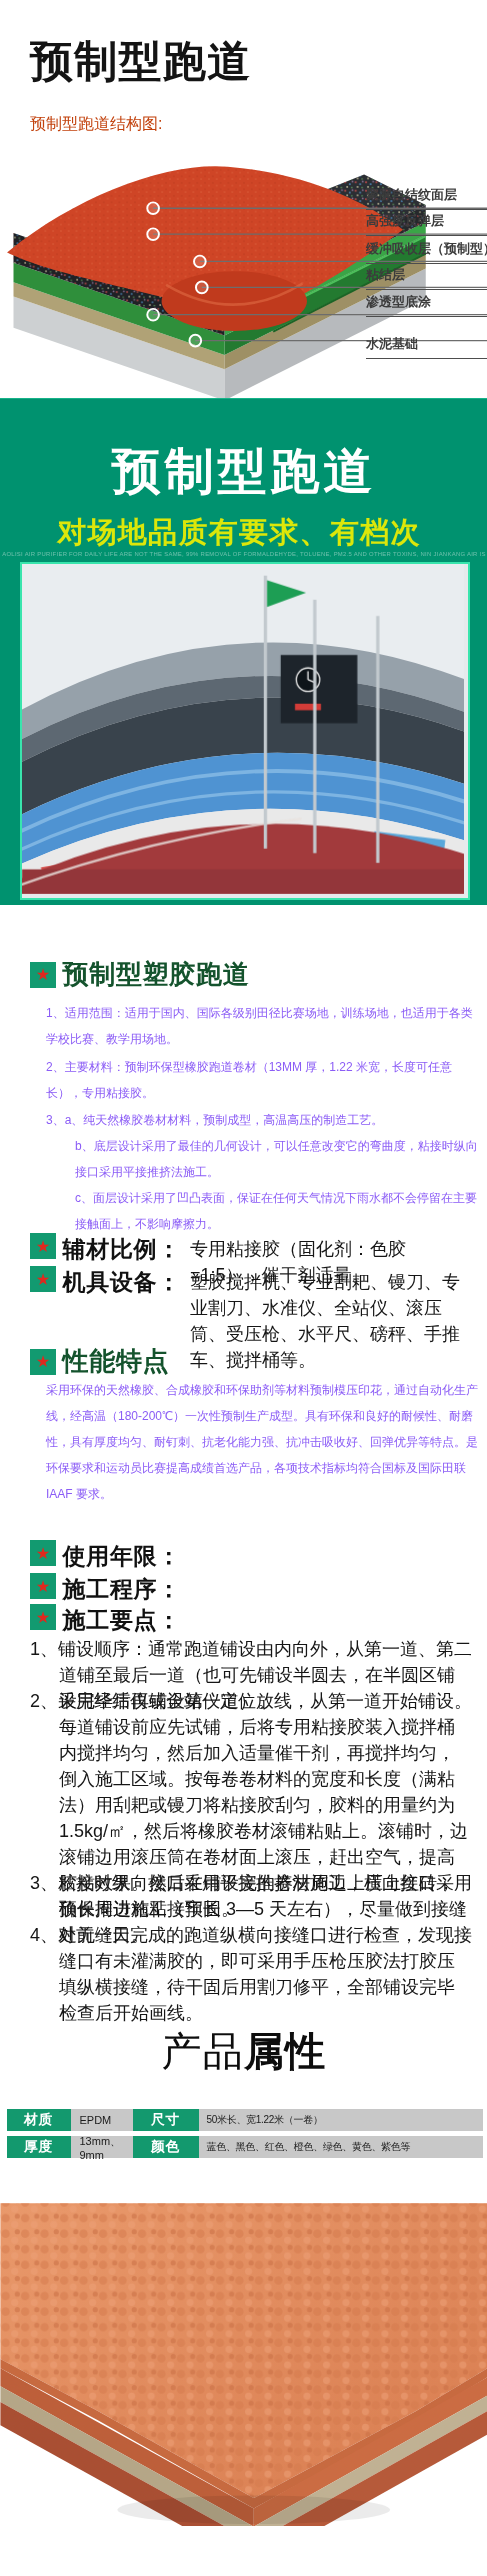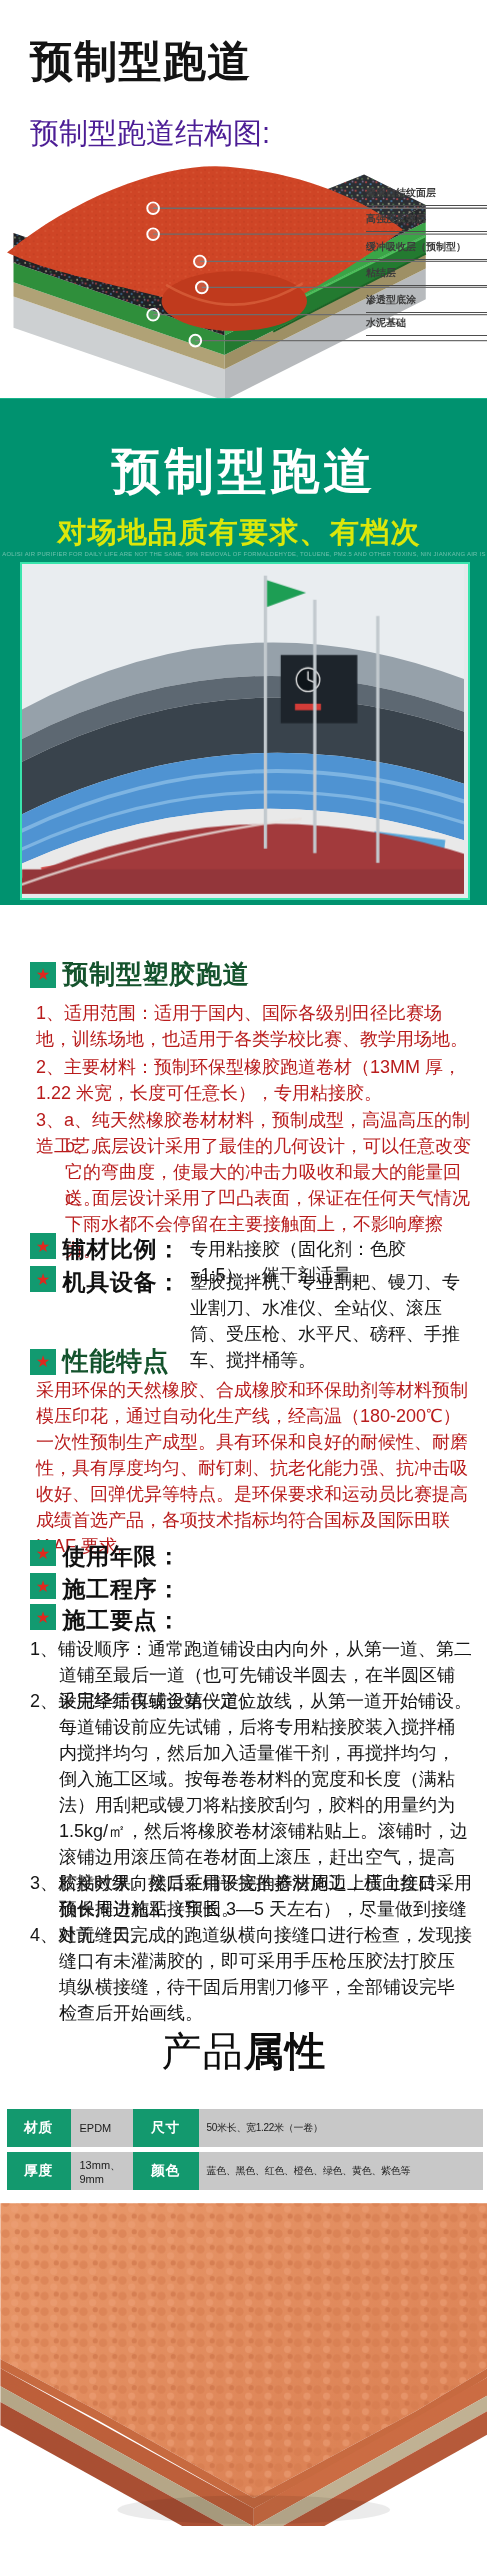--- a/index.html
+++ b/index.html
@@ -2,54 +2,54 @@
 <html style="font-size:10.4px"><head>
 <meta charset="utf-8">
 <style>
   html,body{margin:0;padding:0;background:#ffffff;}
   #page{position:relative;width:488px;height:2576px;background:#fff;overflow:hidden;
         font-family:"Liberation Sans",sans-serif;color:#151515;}
   .abs{position:absolute;}
 
   
   .h1{left:30px;top:33px;font-size:43px;font-weight:800;color:#141414;letter-spacing:1.3px;}
-  .h2{left:30px;top:114px;font-size:29px;font-weight:500;color:#4c1d95;}
+  .h2{left:30px;top:114px;font-size:16px;font-weight:500;color:#c2410c;}
 
   
   #diagram{left:0;top:155px;width:488px;height:248px;}
   #diagram svg{position:absolute;left:0;top:0;}
-  .dlabel{position:absolute;left:366px;width:121px;font-size:10px;font-weight:700;color:#3c3c3c;
+  .dlabel{position:absolute;left:366px;width:121px;font-size:13px;font-weight:700;color:#3c3c3c;
           padding-bottom:5.2px;border-bottom:1.3px solid #4d4d4d;white-space:nowrap;font-family:Liberation Mono, monospace;}
 
   
   #banner{left:0;top:398px;width:488px;height:506px;background:#00926f;border-top:1.3px solid #16b389;}
   .b-title{left:0;top:40px;width:488px;text-align:center;font-size:49px;font-weight:800;color:#ffffff;letter-spacing:3.9px;}
   .b-sub{left:0;top:114px;width:478px;text-align:center;font-size:29px;font-weight:700;color:#dce70a;letter-spacing:1.3px;}
   .b-tag{left:0;width:488px;text-align:center;font-size:5.9px;color:rgba(255,255,255,0.42);letter-spacing:0.3px;}
   .photo-frame{left:19.5px;top:163px;width:446px;height:334px;border:2px solid #39e5ad;background:#e6eaec;overflow:hidden;}
 
   
   .sec-head{left:30px;display:flex;align-items:center;}
   .sec-head .sq{width:26px;height:26px;background:#129a70;display:flex;align-items:center;justify-content:center;flex:0 0 26px;}
   .sq .star{font-size:16.3px;color:#e0281e;line-height:1;}
   .sec-head .stxt{font-size:26px;font-weight:800;color:#14532d;margin-left:6.5px;letter-spacing:0.7px;}
-  .para{left:36px;width:437px;font-size:18px;line-height:26px;color:#b91c1c;}
+  .para{left:46px;width:437px;font-size:12px;line-height:26px;color:#8b5cf6;}
   .para.sub{padding-left:29px;width:408px;}
   .hrow{left:30px;width:440px;display:flex;align-items:flex-start;}
   .hrow .sq{width:26px;height:26px;background:#129a70;display:flex;align-items:center;justify-content:center;flex:0 0 26px;}
   .hrow .htxt{font-size:23px;font-weight:800;color:#111;white-space:nowrap;margin:0.7px 9px 0 6.5px;letter-spacing:0.7px;}
   .hrow .hval{font-size:18px;line-height:26px;color:#161616;flex:1;padding-top:2.6px;}
   .kp{left:30px;width:442px;font-size:18px;line-height:26px;color:#161616;padding-left:29px;text-indent:-29px;box-sizing:border-box;}
 
   
   .attr-title{left:0;top:2024px;width:488px;text-align:center;font-size:40px;color:#0d0d0d;letter-spacing:1.3px;}
   .attr-title .t1{font-weight:400;}
   .attr-title .t2{font-weight:900;}
   #attr-table{left:6.5px;top:2109px;width:476px;}
-  .trow{position:relative;width:476px;height:38px;background:#c8c8c8;margin-bottom:5.2px;}
+  .trow{position:relative;width:476px;height:22px;background:#c8c8c8;margin-bottom:5.2px;}
   .tlabel{position:absolute;top:0;bottom:0;background:#13996e;color:#ffffff;font-weight:700;
           display:flex;align-items:center;justify-content:center;font-size:13.7px;letter-spacing:0.7px;}
   .tl1{left:0;width:64px;}
   .tl2{left:126px;width:66px;}
   .tval{position:absolute;top:0;bottom:0;display:flex;align-items:center;color:#1b1b1b;}
   .tv1{left:73px;width:52px;font-size:11px;}
   .tv2{left:200px;right:2.6px;font-size:10px;letter-spacing:-0.3px;}
 
   
   #product-photo{left:0;top:2198px;width:488px;height:328px;}
@@ -118,21 +118,21 @@
         <circle cx="310" cy="204" r="9"></circle>
         <circle cx="235" cy="246" r="9"></circle>
         <circle cx="300" cy="286" r="9"></circle>
       </g>
     </svg>
     <div class="dlabel" style="top:31px">聚脲自结纹面层</div>
     <div class="dlabel" style="top:57px">高强度反弹层</div>
     <div class="dlabel" style="top:85px">缓冲吸收层（预制型）</div>
     <div class="dlabel" style="top:111px">粘结层</div>
     <div class="dlabel" style="top:138px">渗透型底涂</div>
-    <div class="dlabel" style="top:161px">水泥基础</div>
+    <div class="dlabel" style="top:180px">水泥基础</div>
   </div>
 
   <div class="abs" id="banner">
     <div class="abs b-title">预制型跑道</div>
     <div class="abs b-sub">对场地品质有要求、有档次</div>
     <div class="abs b-tag" style="top:152px">AOLISI AIR PURIFIER FOR DAILY LIFE ARE NOT THE SAME, 99% REMOVAL OF FORMALDEHYDE, TOLUENE, PM2.5 AND OTHER TOXINS, NIN JIANKANG AIR IS</div>
     <div class="abs b-tag" style="top:163px">LET US EVERY DAY LIFE IS DIFFERENT, THE 99% REMOVAL OF FORMALDEHYDE, TOLUENE,AOLISI AIR PURIFIER</div>
 
     <div class="abs photo-frame">
       <svg width="442" height="330" viewBox="0 0 680 508">
@@ -177,21 +177,21 @@
 
   <div class="abs sec-head" style="top:957px">
     <span class="sq">
         <span class="star">★</span>
       </span>
     <span class="stxt">预制型塑胶跑道</span>
   </div>
   <div class="abs para" style="top:1000px">1、适用范围：适用于国内、国际各级别田径比赛场地，训练场地，也适用于各类学校比赛、教学用场地。</div>
   <div class="abs para" style="top:1054px">2、主要材料：预制环保型橡胶跑道卷材（13MM 厚，1.22 米宽，长度可任意长），专用粘接胶。</div>
   <div class="abs para" style="top:1107px">3、a、纯天然橡胶卷材材料，预制成型，高温高压的制造工艺。</div>
-  <div class="abs para sub" style="top:1133px">b、底层设计采用了最佳的几何设计，可以任意改变它的弯曲度，使最大的冲击力吸收和最大的能量回送。</div>
+  <div class="abs para sub" style="top:1133px">b、底层设计采用了最佳的几何设计，可以任意改变它的弯曲度，粘接时纵向接口采用平接推挤法施工。</div>
   <div class="abs para sub" style="top:1185px">c、面层设计采用了凹凸表面，保证在任何天气情况下雨水都不会停留在主要接触面上，不影响摩擦力。</div>
 
   <div class="abs hrow" style="top:1233px">
     <span class="sq">
         <span class="star">★</span>
       </span>
     <span class="htxt">辅材比例：</span>
     <span class="hval">专用粘接胶（固化剂：色胶 =1:5），催干剂适量。</span>
   </div>
 

